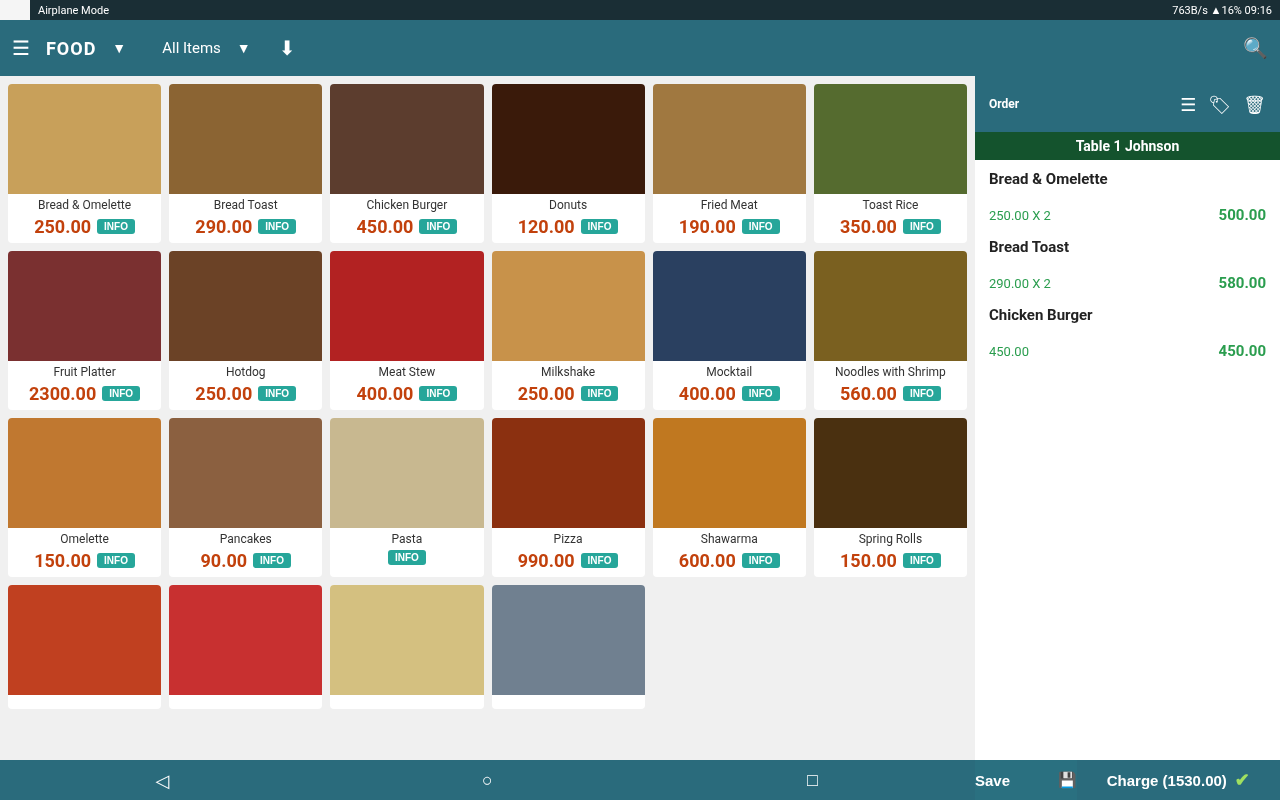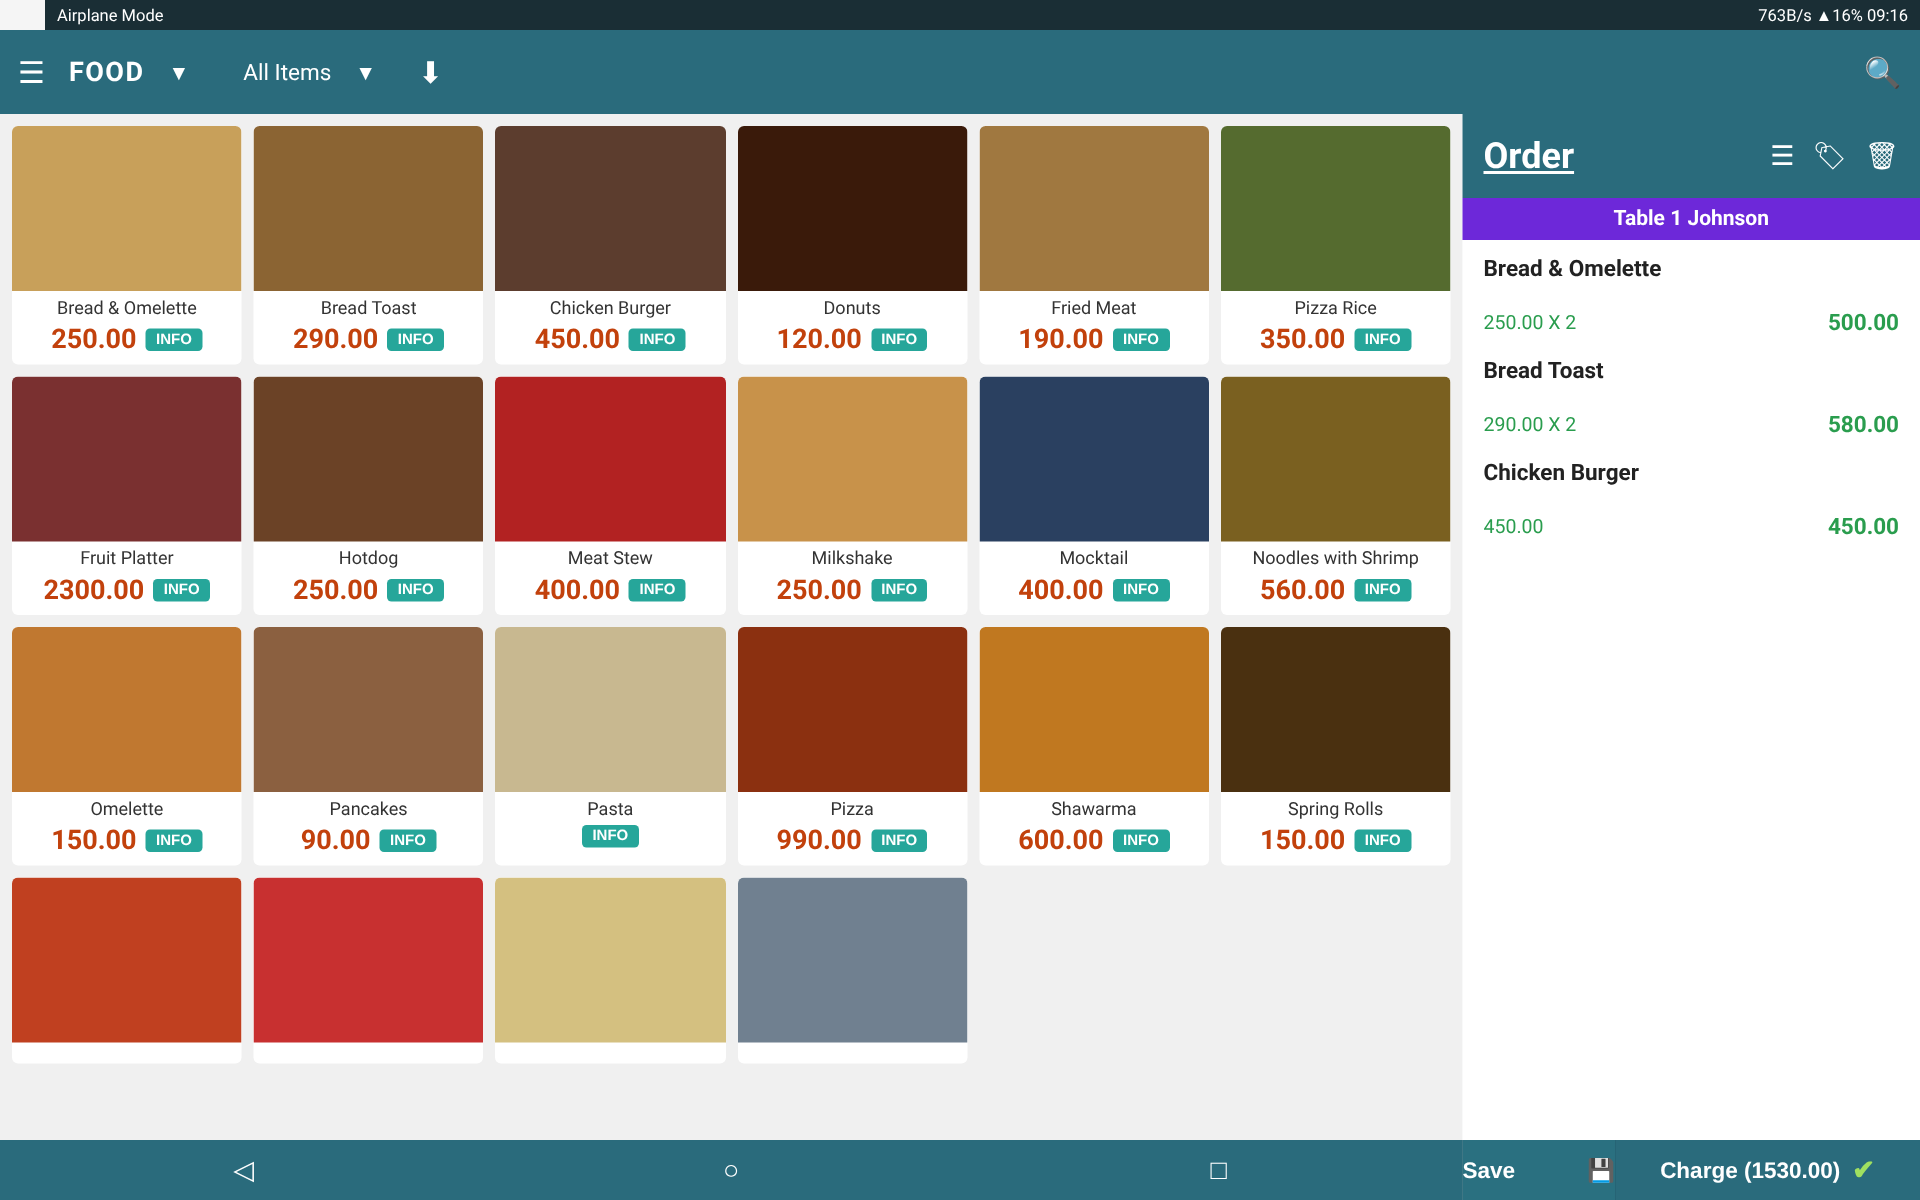--- a/index.html
+++ b/index.html
@@ -64,26 +64,26 @@
     }
     .order-header {
       background: #2a6b7c;
       color: white;
       display: flex;
       align-items: center;
       justify-content: space-between;
       padding: 0 14px;
       height: 56px;
     }
-    .order-title { font-size: 24px; font-weight: bold; text-decoration: underline; }
+    .order-title { font-size: 12px; font-weight: bold; }
     .order-header-icons { display: flex; gap: 12px; }
     .order-header-icons span { cursor: pointer; font-size: 18px; }
 
     .table-badge {
-      background: #6d28d9;
+      background: #14532d;
       color: white;
       text-align: center;
       padding: 6px;
       font-size: 14px;
       font-weight: bold;
     }
 
     .order-items { flex: 1; overflow-y: auto; padding: 10px 14px; }
     .order-item { margin-bottom: 14px; }
     .order-item-name { font-size: 15px; font-weight: bold; color: #222; }
@@ -217,21 +217,21 @@
             <div class="food-card-name">Fried Meat</div>
             <div class="food-card-bottom">
               <span class="food-price">190.00</span>
               <button class="info-btn">INFO</button>
             </div>
           </div>
         </div>
         <div class="food-card">
           <div class="food-img-placeholder" style="background-color: rgb(85, 107, 47);"></div>
           <div class="food-card-info">
-            <div class="food-card-name">Pizza Rice</div>
+            <div class="food-card-name">Toast Rice</div>
             <div class="food-card-bottom">
               <span class="food-price">350.00</span>
               <button class="info-btn">INFO</button>
             </div>
           </div>
         </div>
         <div class="food-card">
           <div class="food-img-placeholder" style="background-color: rgb(122, 48, 48);"></div>
           <div class="food-card-info">
             <div class="food-card-name">Fruit Platter</div>

